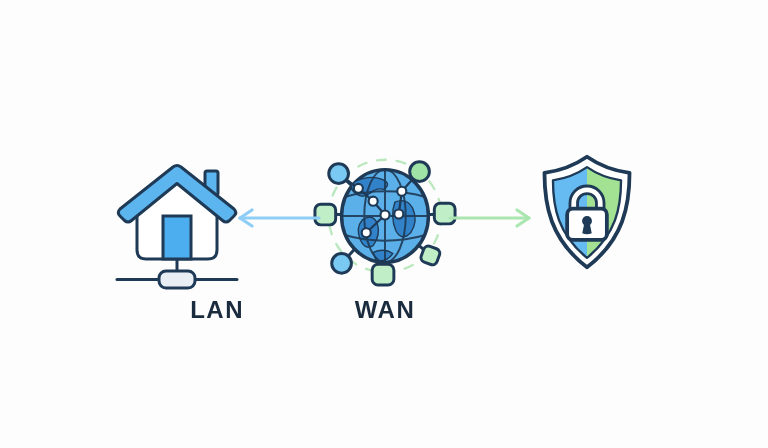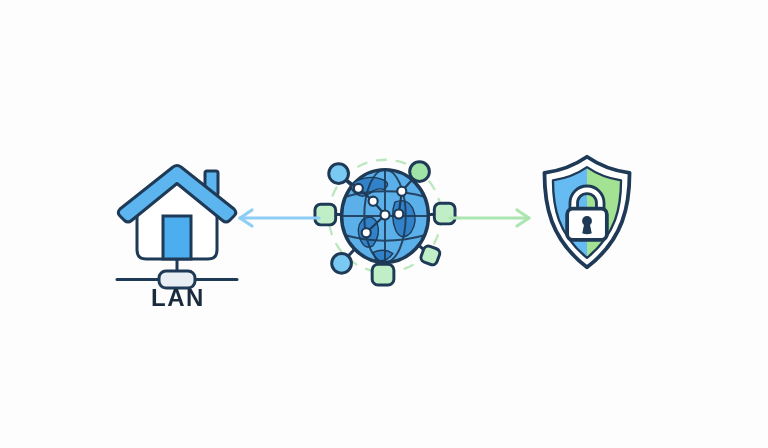--- a/index.html
+++ b/index.html
@@ -43,21 +43,21 @@
       <rect x="51" y="59" width="28" height="43" fill="var(--door-blue)" stroke="var(--outline)" stroke-width="3"></rect>
 
       <path d="M8 52 L61 10 Q65 7 69 10 L122 52 Q125.5 55.5 122 59 L117.5 63.5 Q114 66.5 110.5 63.5 L65 26.5 L19.5 63.5 Q16 66.5 12.5 63.5 L8 59 Q4.5 55.5 8 52 Z" fill="var(--house-blue)" stroke="var(--outline)" stroke-width="3" stroke-linejoin="round"></path>
 
       <line x1="65" y1="102" x2="65" y2="114" stroke="var(--outline)" stroke-width="3"></line>
       <line x1="5" y1="122.5" x2="47" y2="122.5" stroke="var(--outline)" stroke-width="3" stroke-linecap="round"></line>
       <line x1="83" y1="122.5" x2="125" y2="122.5" stroke="var(--outline)" stroke-width="3" stroke-linecap="round"></line>
       <rect x="47" y="114" width="36" height="17" rx="7" fill="var(--hub-fill)" stroke="var(--outline)" stroke-width="3"></rect>
     </svg>
   </div>
-  <div class="node-label" style="left:112px; top:284px;">LAN</div>
+  <div class="node-label" style="left:112px; top:296px;text-align:right;">LAN</div>
 
   <div class="abs" style="left:311px; top:141px; width:148px; height:148px;">
     <svg width="148" height="148" viewBox="0 0 150 150">
 
       <circle cx="75" cy="76" r="57" fill="none" stroke="var(--dash-ring)" stroke-width="2.4" stroke-dasharray="9 11" stroke-linecap="round"></circle>
 
       <g stroke="var(--outline)" stroke-width="3">
         <line x1="75" y1="76" x2="28" y2="33"></line>
         <line x1="75" y1="76" x2="110" y2="31"></line>
         <line x1="75" y1="76" x2="14" y2="74"></line>
@@ -106,20 +106,21 @@
         <circle cx="28" cy="33" r="10" fill="var(--node-blue)"></circle>
         <circle cx="110" cy="31" r="10" fill="var(--node-green)"></circle>
         <rect x="4" y="64" width="21" height="21" rx="6" fill="var(--node-mint)"></rect>
         <rect x="125" y="63" width="21" height="21" rx="6" fill="var(--node-mint)"></rect>
         <circle cx="31" cy="124" r="10" fill="var(--node-blue)"></circle>
         <rect x="112.5" y="107.5" width="17" height="17" rx="5" transform="rotate(20 121 116)" fill="var(--node-mint)"></rect>
         <rect x="62" y="125" width="22" height="21" rx="6" fill="var(--node-mint)"></rect>
       </g>
     </svg>
   </div>
+  <div class="node-label" style="left:319px; top:296px;">WAN</div>
 
   <div class="abs" style="left:535px; top:152px; width:104px; height:121px;">
     <svg width="104" height="121" viewBox="0 0 110 128">
 
       <path d="M55 5 C68 14, 84 20, 100 22 C100 56, 94 92, 55 122 C16 92, 10 56, 10 22 C26 20, 42 14, 55 5 Z" fill="var(--white)" stroke="var(--outline)" stroke-width="4" stroke-linejoin="round"></path>
 
       <clipPath id="shieldClip">
         <path d="M55 16 C65 23, 78 28, 91 30 C91 58, 86 87, 55 112 C24 87, 19 58, 19 30 C32 28, 45 23, 55 16 Z"></path>
       </clipPath>
       <g clip-path="url(#shieldClip)">

